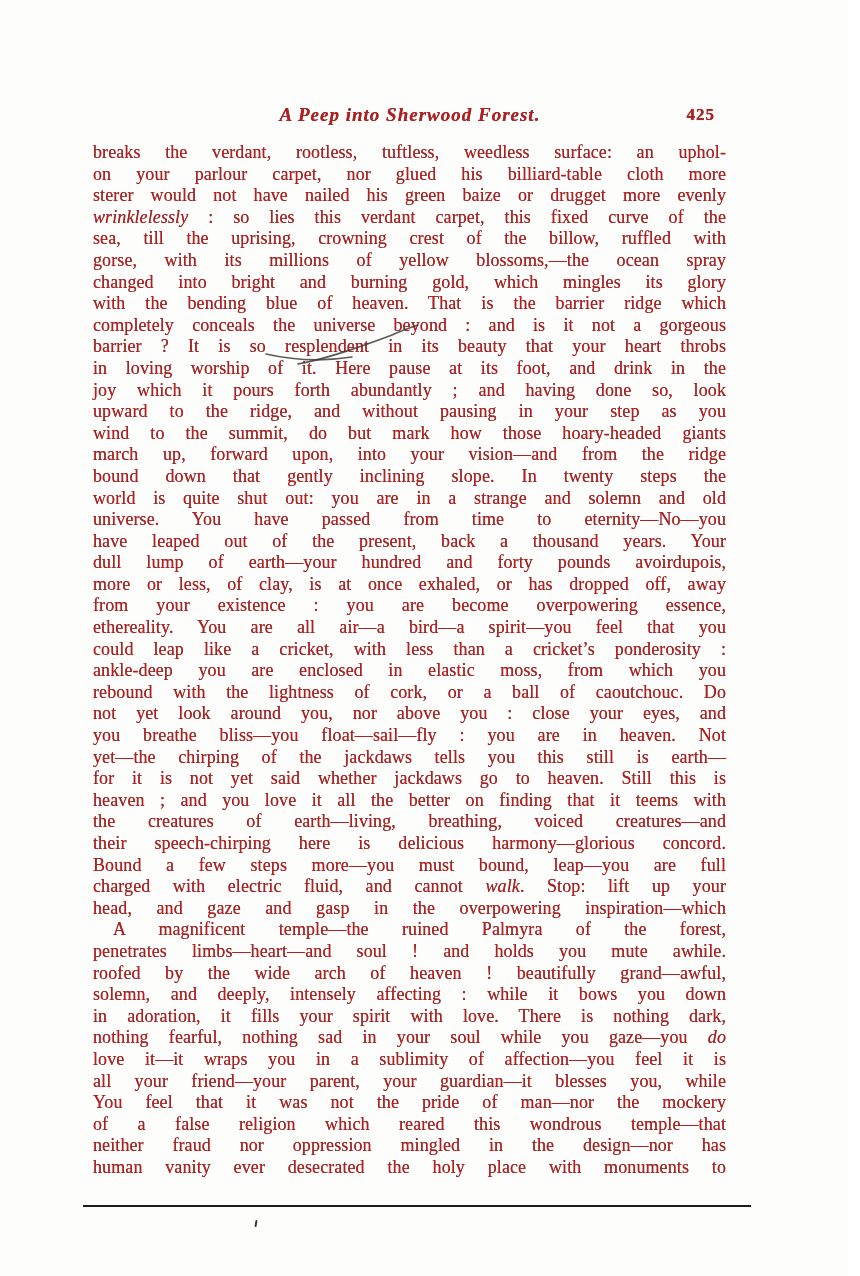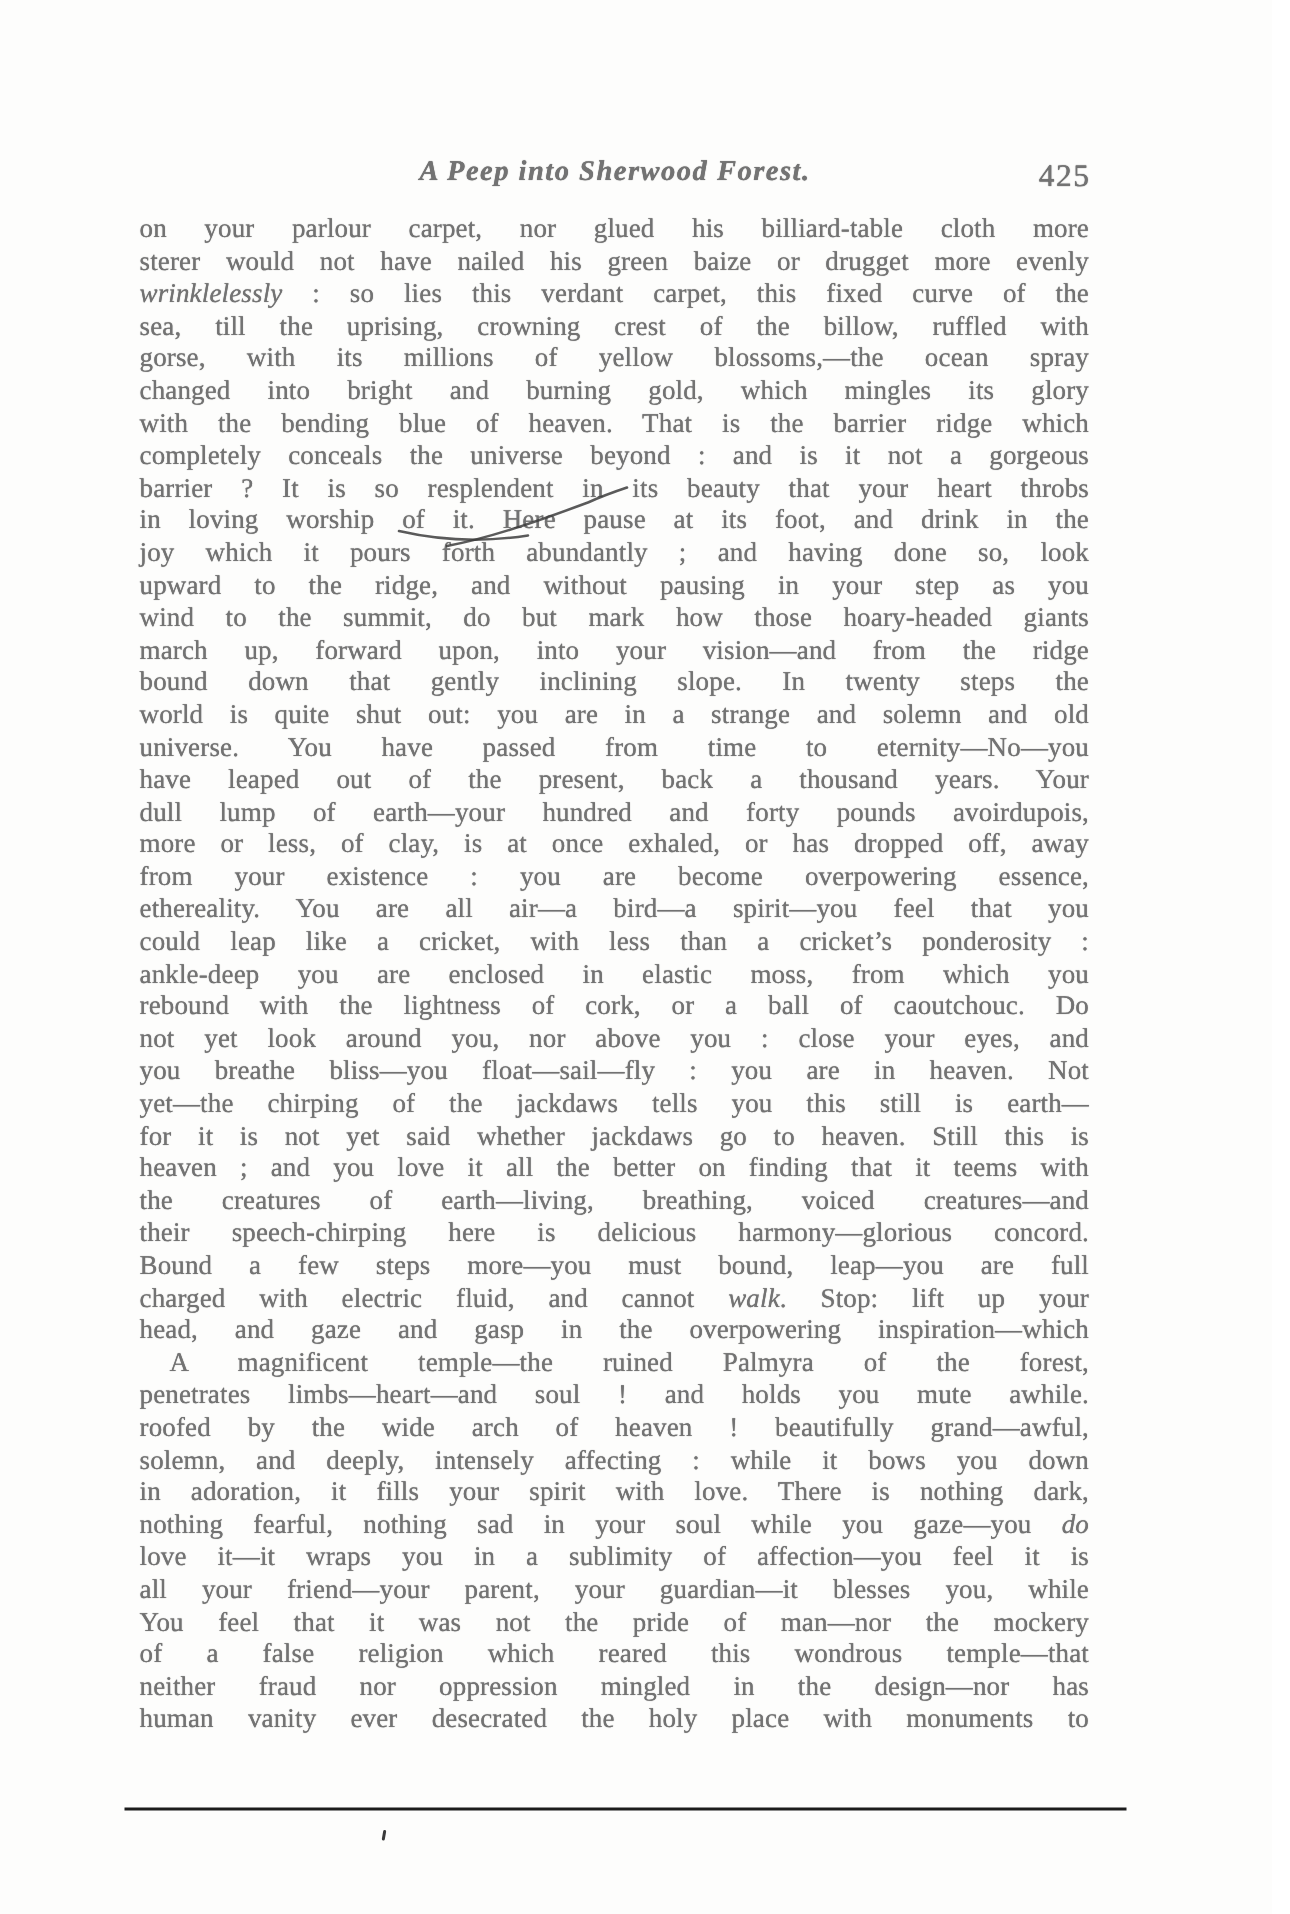--- a/index.html
+++ b/index.html
@@ -3,45 +3,45 @@
 <meta charset="utf-8">
 <style>
   html, body { margin: 0; padding: 0; background: #ffffff; }
   .page {
     position: relative;
     width: 848px;
     height: 1276px;
     background: #fdfdfc;
     overflow: hidden;
     font-family: "Liberation Serif", serif;
-    color: #737373;
+    color: #b91c1c;
   }
   .header {
     position: absolute;
     top: 104px;
     left: 93px;
     width: 634px;
     height: 24px;
   }
   .running-title {
     display: block;
     text-align: center;
     font-style: italic;
     font-weight: bold;
     font-size: 19px;
     letter-spacing: 1px;
     text-shadow: 0 0 0.6px rgba(10,10,10,0.7);
     white-space: nowrap;
   }
   .page-number {
     position: absolute;
-    right: 0;
+    right: 12px;
     top: 1px;
-    font-weight: normal;
-    font-size: 21px;
+    font-weight: bold;
+    font-size: 17px;
     letter-spacing: 1px;
     text-shadow: 0 0 0.7px rgba(10,10,10,0.8);
   }
   .body-text {
     position: absolute;
     top: 142px;
     left: 93px;
     width: 633px;
     font-size: 18px;
     line-height: 21.6px;
@@ -87,20 +87,21 @@
 <body>
 
 <div class="page">
 
   <div class="header">
     <span class="running-title">A Peep into Sherwood Forest.</span>
     <span class="page-number">425</span>
   </div>
 
   <div class="body-text">
+      <div class="line"><span>breaks the verdant, rootless, tuftless, weedless surface: an uphol-</span></div>
       <div class="line"><span>on your parlour carpet, nor glued his billiard-table cloth more</span></div>
       <div class="line"><span>sterer would not have nailed his green baize or drugget more evenly</span></div>
       <div class="line"><i>wrinklelessly</i><span> : so lies this verdant carpet, this fixed curve of the</span></div>
       <div class="line"><span>sea, till the uprising, crowning crest of the billow, ruffled with</span></div>
       <div class="line"><span>gorse, with its millions of yellow blossoms,—the ocean spray</span></div>
       <div class="line"><span>changed into bright and burning gold, which mingles its glory</span></div>
       <div class="line"><span>with the bending blue of heaven. That is the barrier ridge which</span></div>
       <div class="line"><span>completely conceals the universe beyond : and is it not a gorgeous</span></div>
       <div class="line"><span>barrier ? It is so resplendent in its beauty that your heart throbs</span></div>
       <div class="line"><span>in loving worship of it. Here pause at its foot, and drink in the</span></div>

